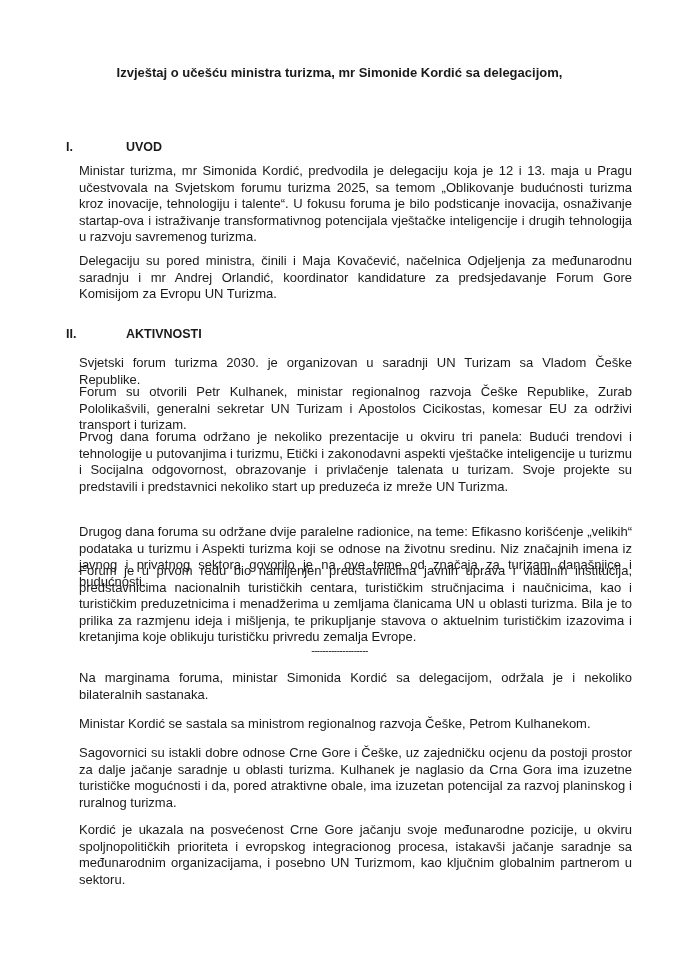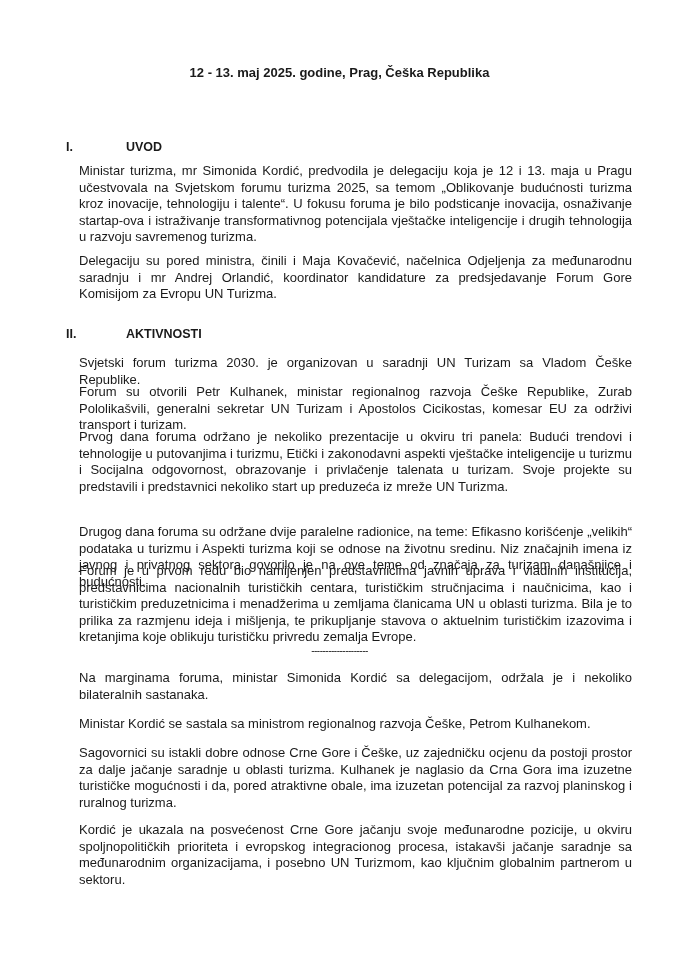--- a/index.html
+++ b/index.html
@@ -26,21 +26,21 @@
     position: absolute; left: 0; width: 553px; text-align: center;
     font-size: 10px; letter-spacing: -0.5px; line-height: 12px;
   }
 </style>
 </head>
 <body>
 
 <div class="page">
 
   <div class="title">
-    <div>12 - 13. maj 2025. godine, Prag, Češka Republika</div>
+    <div>Izvještaj o učešću ministra turizma, mr Simonide Kordić sa delegacijom,</div>
   </div>
 
   <div class="heading" style="top:139px;">
     <span class="num">I.</span>
     <span class="lbl">UVOD</span>
   </div>
   <p class="para" style="top:163px;">Ministar turizma, mr Simonida Kordić, predvodila je delegaciju koja je 12 i 13. maja u Pragu učestvovala na Svjetskom forumu turizma 2025, sa temom „Oblikovanje budućnosti turizma kroz inovacije, tehnologiju i talente“. U fokusu foruma je bilo podsticanje inovacija, osnaživanje startap-ova i istraživanje transformativnog potencijala vještačke inteligencije i drugih tehnologija u razvoju savremenog turizma.</p>
   <p class="para" style="top:253px;">Delegaciju su pored ministra, činili i Maja Kovačević, načelnica Odjeljenja za međunarodnu saradnju i mr Andrej Orlandić, koordinator kandidature za predsjedavanje Forum Gore Komisijom za Evropu UN Turizma.</p>
 
   <div class="heading" style="top:326px;">

